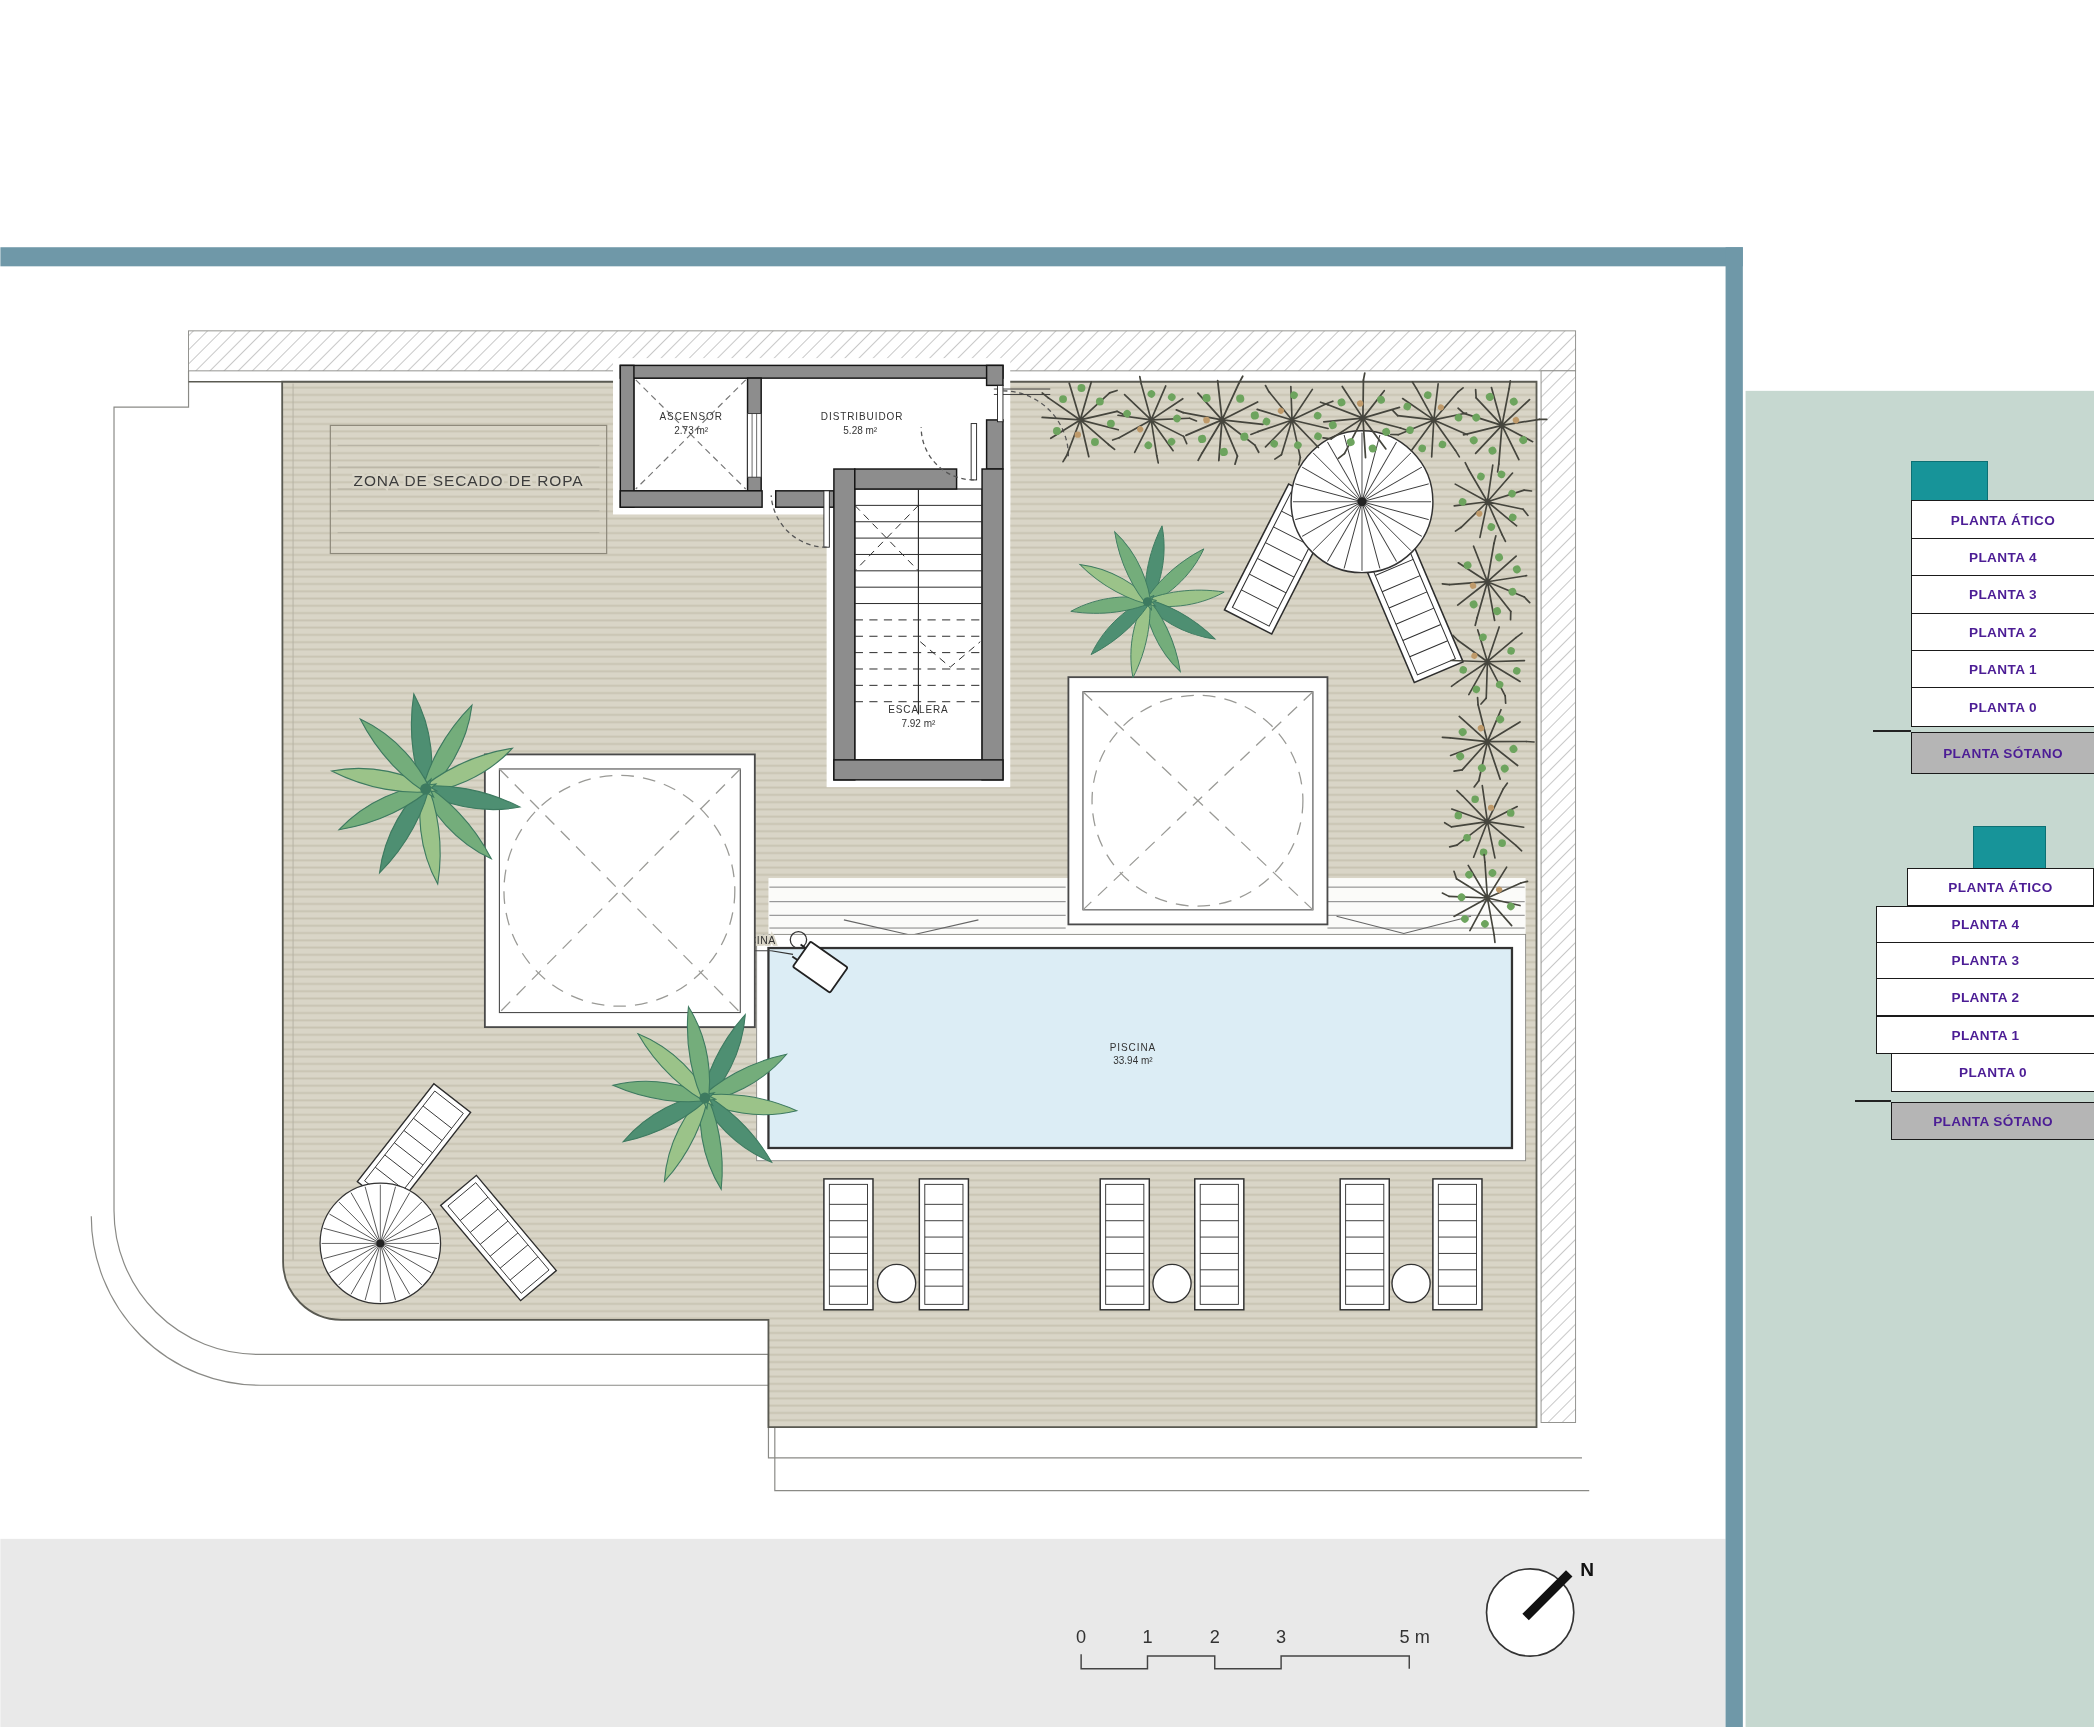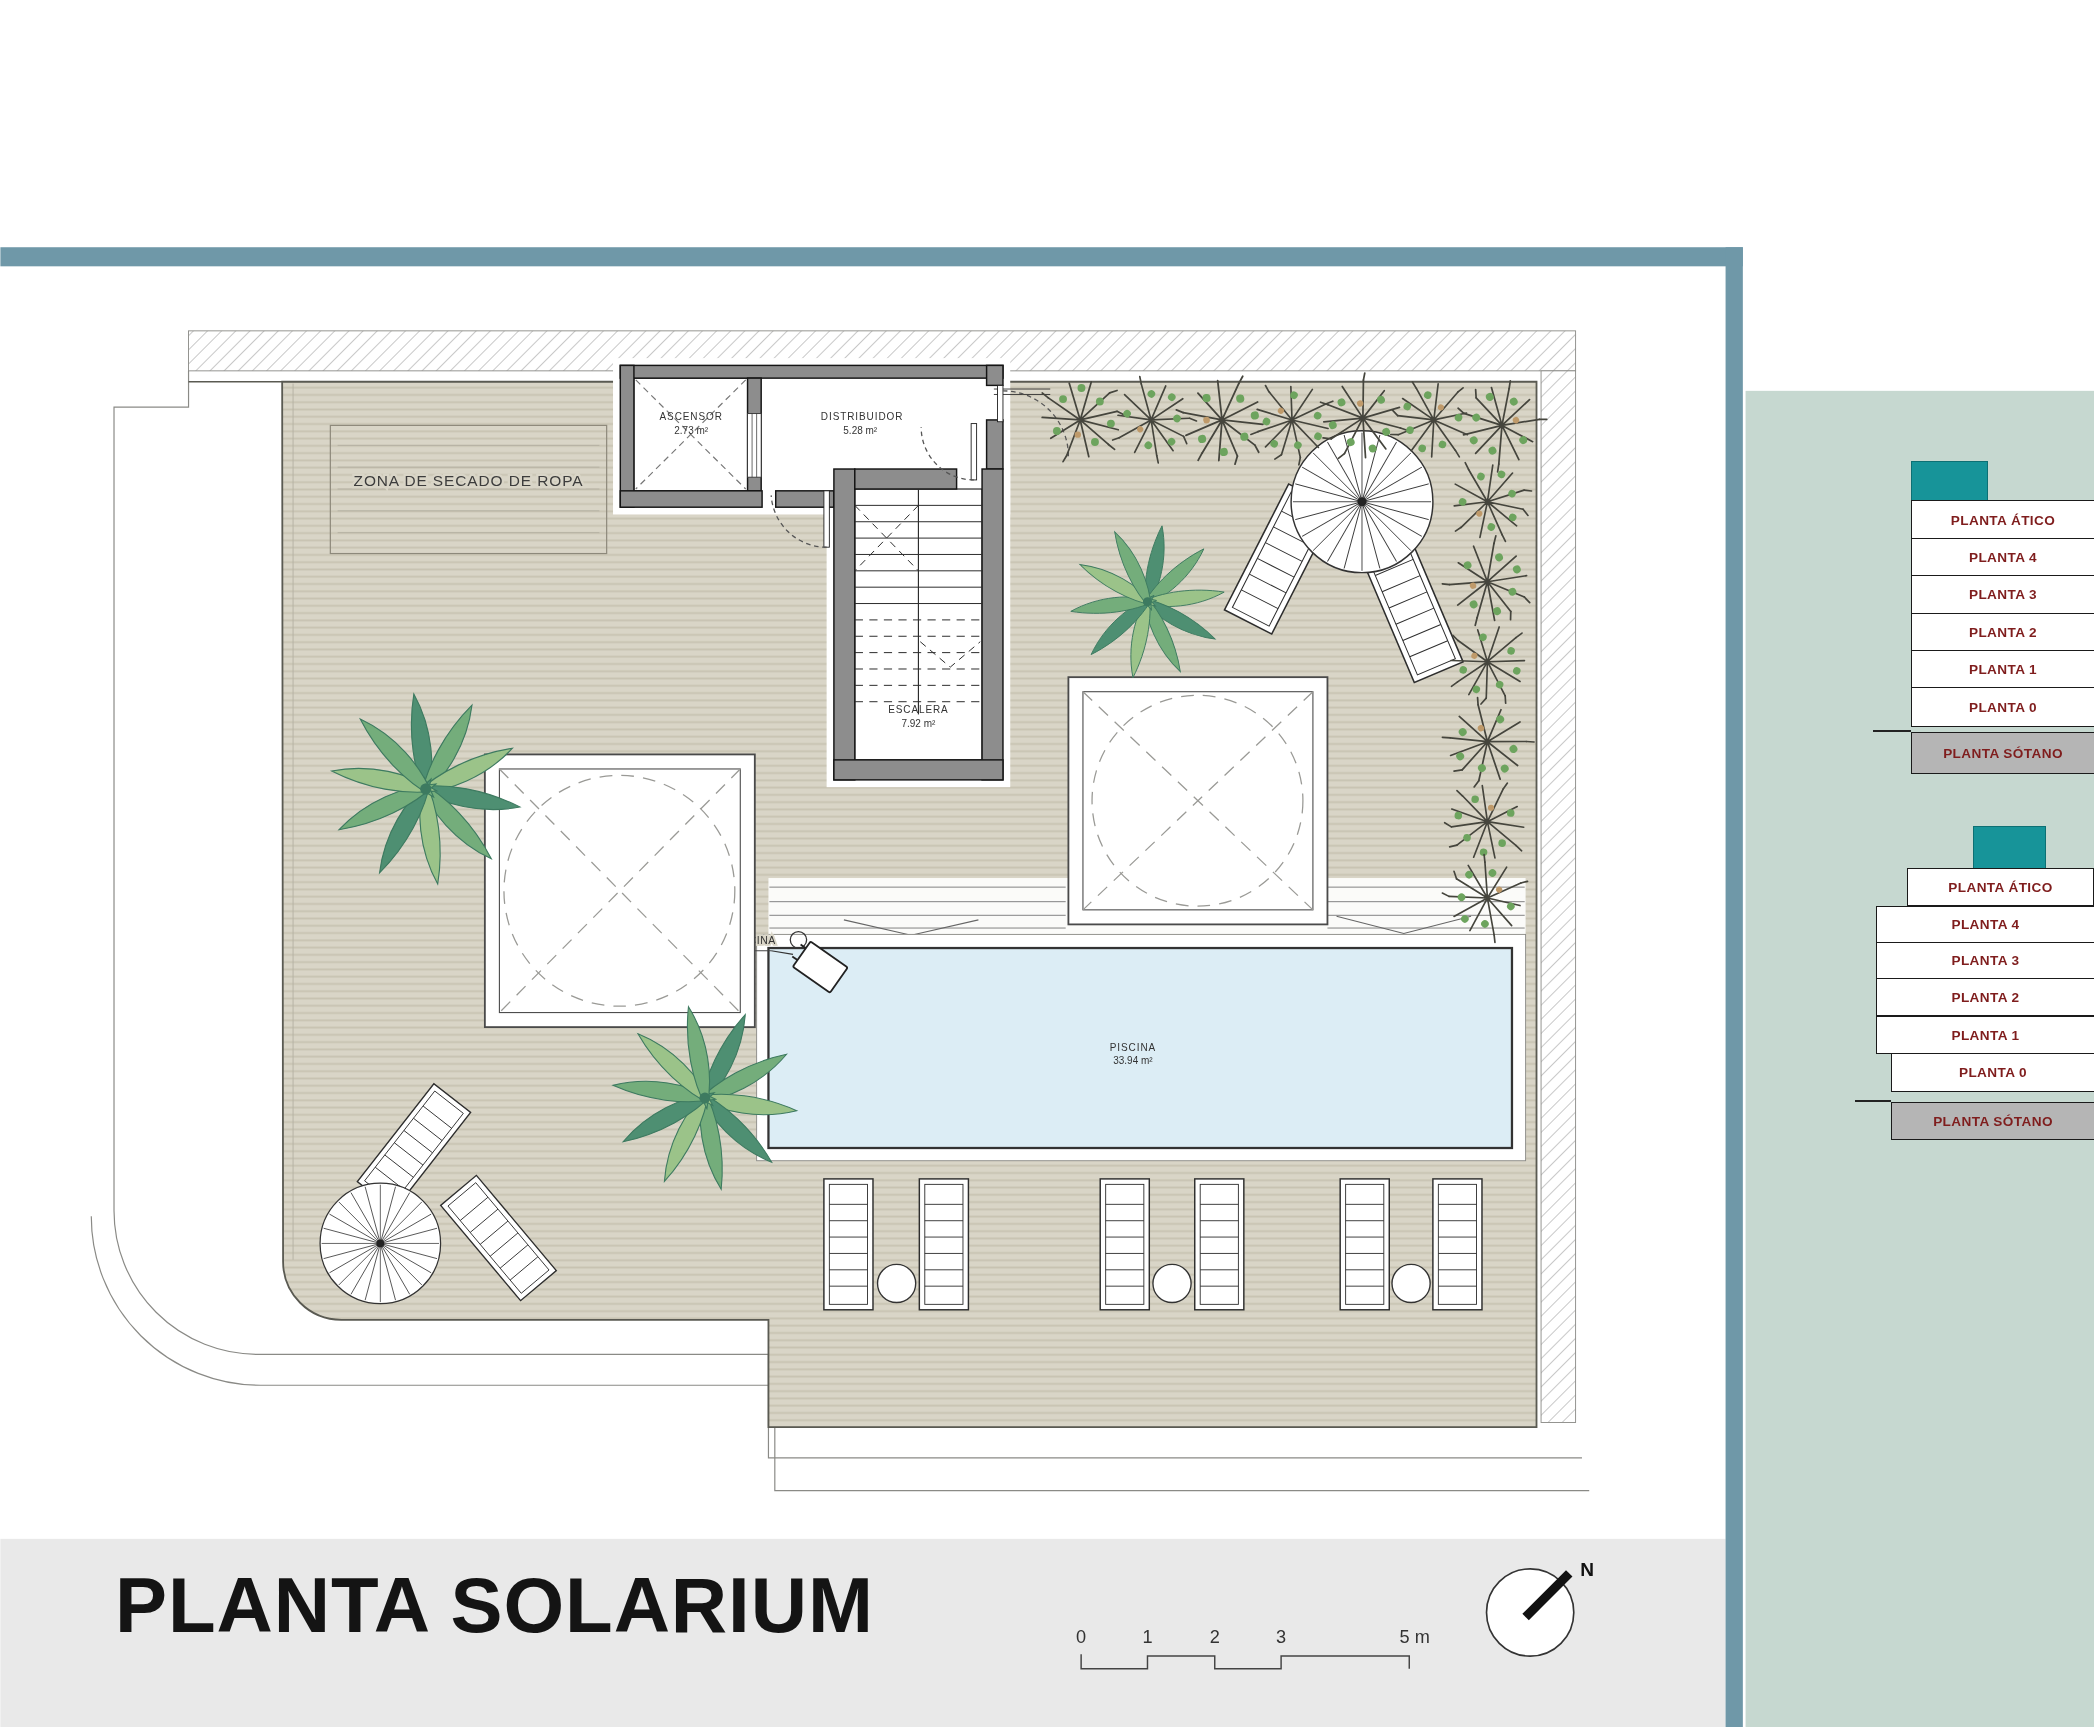--- a/index.html
+++ b/index.html
@@ -3,21 +3,21 @@
 <meta charset="utf-8">
 <style>
   html,body{margin:0;padding:0;background:#fff;}
   .canvas{position:relative;width:2095px;height:1727px;background:#ffffff;overflow:hidden;
           font-family:"Liberation Sans", sans-serif;}
   .abs{position:absolute;}
   svg text{font-family:"Liberation Sans", sans-serif;}
   
   .lvl{position:absolute;box-sizing:border-box;background:#ffffff;border:1.8px solid #1a1a1a;
        display:flex;align-items:center;justify-content:center;
-       font-size:13.6px;font-weight:700;color:#7f1d1d;letter-spacing:0.4px;white-space:nowrap;}
+       font-size:13.6px;font-weight:700;color:#4c1d95;letter-spacing:0.4px;white-space:nowrap;}
   .lvl.basement{background:#b5b5b5;text-align:right;}
   .tealbox{position:absolute;background:#179499;border:0.9px solid #0d7074;box-sizing:border-box;}
   .gline{position:absolute;height:1.8px;background:#222;}
   .title{position:absolute;left:115px;top:1560px;font-size:78px;font-weight:700;color:#141414;
          letter-spacing:0.9px;white-space:nowrap;}
 </style>
 </head>
 <body>
 
 <div class="canvas">
@@ -263,21 +263,20 @@
     <text x="1556" y="1808" font-size="20" fill="#333" text-anchor="middle">5 m</text>
   </g>
 
   <g>
     <circle cx="1683" cy="1774" r="48" fill="#ffffff" stroke="#333" stroke-width="1.8"></circle>
     <line x1="1678" y1="1779" x2="1726" y2="1731" stroke="#111" stroke-width="10"></line>
     <text x="1738" y="1734" font-size="21" font-weight="bold" fill="#111">N</text>
   </g>
 </svg>
 
-<div class="title">PLANTA SOLARIUM</div>
 
 <div>
   <div class="tealbox" style="left:1911px;top:461px;width:77px;height:41px"></div>
   <div class="lvl" style="left:1911px;top:500px;width:184px;height:40px">
         <span>PLANTA ÁTICO</span>
       </div>
   <div class="lvl" style="left:1911px;top:538px;width:184px;height:39px">
         <span>PLANTA 4</span>
       </div>
   <div class="lvl" style="left:1911px;top:575px;width:184px;height:39px">

